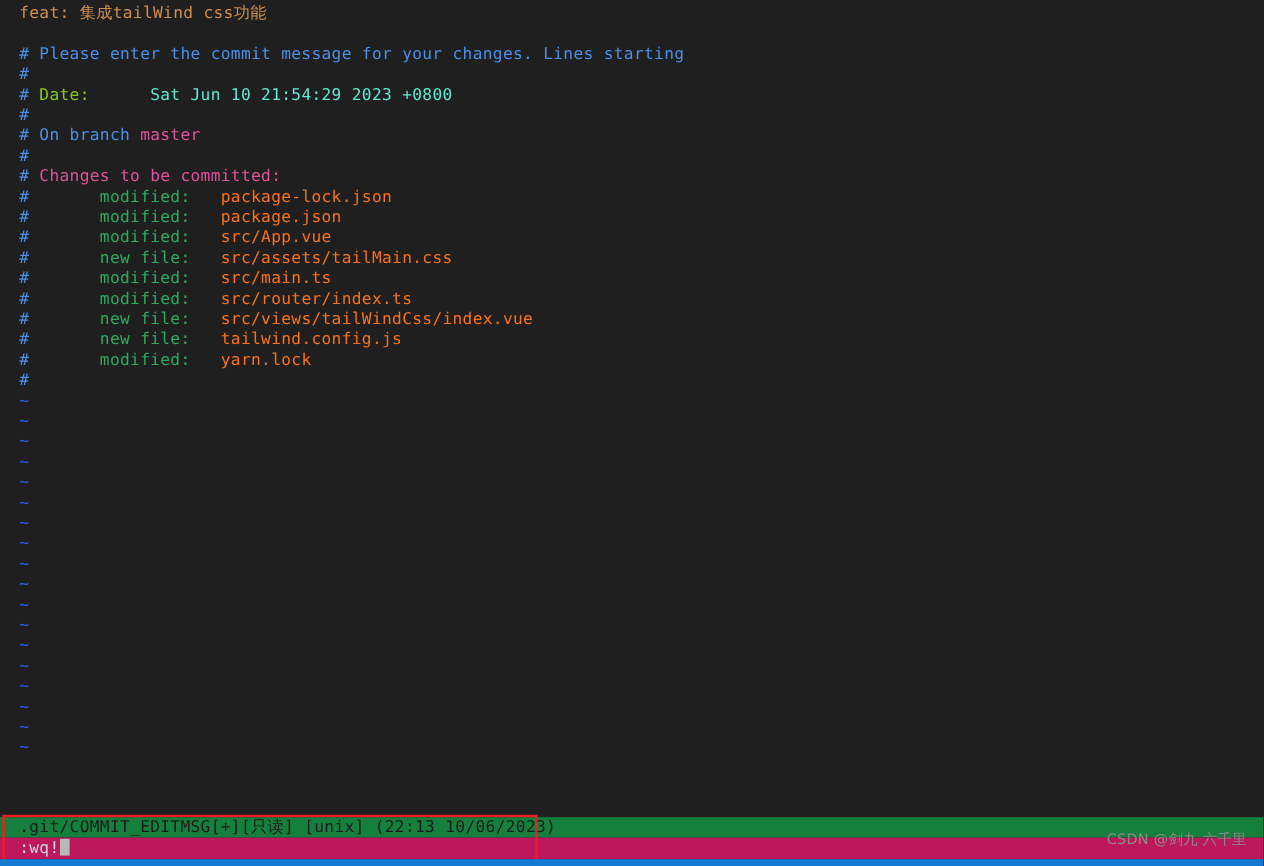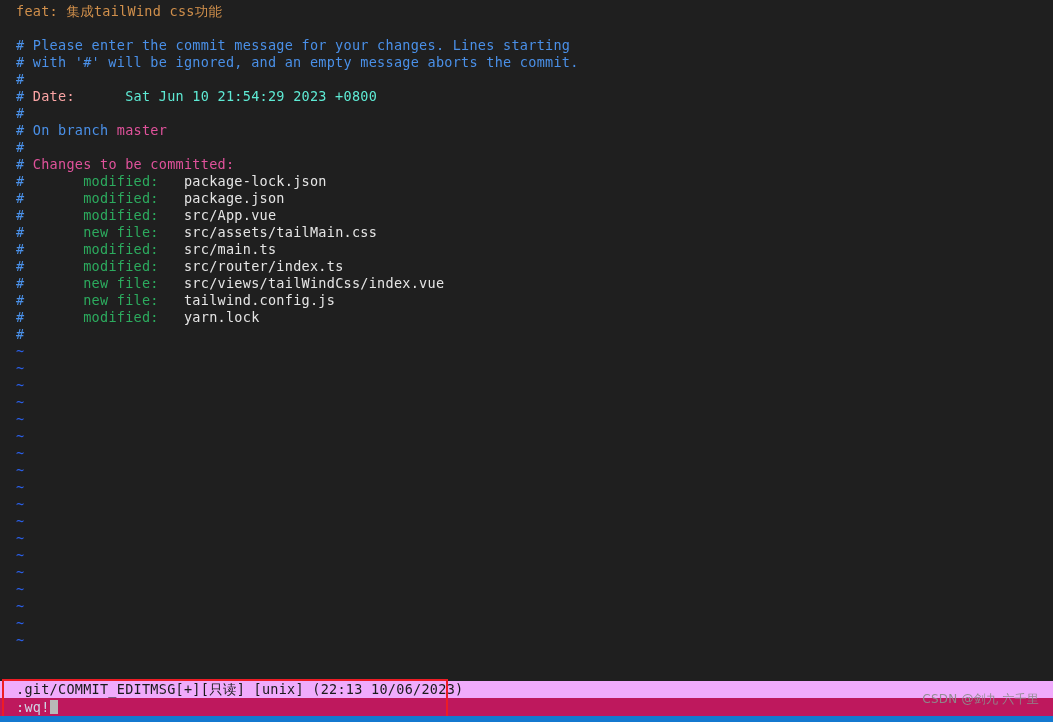--- a/index.html
+++ b/index.html
@@ -31,36 +31,36 @@
     white-space: pre;
     padding-left: 16px;
     letter-spacing: 0.02em;
   }
   .blankline { height: 17px; }
 
   
   .c-subject  { color: #d08f4b; }
   .c-hash     { color: #4a90e8; }
   .c-comment  { color: #4a90e8; }
-  .c-key      { color: #fca5a5; text-align: center; }
+  .c-key      { color: #84cc16; text-align: center; }
   .c-val      { color: #5eead4; }
   .c-branch   { color: #e0529b; }
   .c-header   { color: #e0529b; }
   .c-stat     { color: #2cab5e; }
-  .c-file     { color: #e5e5e5; }
+  .c-file     { color: #f97316; }
   .c-tilde    { color: #2a5fe8; }
 
   
   #statusline {
     position: absolute;
     left: 0;
     top: 681px;
     width: 1053px;
     height: 17px;
-    background: #f0abfc;
+    background: #15803d;
     color: #1a1a1a;
     white-space: pre;
     padding-left: 16px;
     box-sizing: border-box;
     font-size: 13.5px;
     line-height: 17px;
     letter-spacing: 0.02em;
   }
 
   
@@ -125,21 +125,20 @@
 </style>
 </head>
 <body>
 
 <div id="screen">
 
   <div id="buffer">
       <div class="line"><span class="c-subject">feat: 集成tailWind css功能</span></div>
       <div class="blankline"></div>
       <div class="line"><span class="c-comment"># Please enter the commit message for your changes. Lines starting</span></div>
-      <div class="line"><span class="c-comment"># with '#' will be ignored, and an empty message aborts the commit.</span></div>
       <div class="line"><span class="c-hash">#</span></div>
       <div class="line"><span class="c-hash">#</span><span class="c-key"> Date:</span><span class="c-val">      Sat Jun 10 21:54:29 2023 +0800</span></div>
       <div class="line"><span class="c-hash">#</span></div>
       <div class="line"><span class="c-hash">#</span><span class="c-comment"> On branch </span><span class="c-branch">master</span></div>
       <div class="line"><span class="c-hash">#</span></div>
       <div class="line"><span class="c-hash">#</span><span class="c-header"> Changes to be committed:</span></div>
       <div class="line"><span class="c-hash">#</span><span class="c-stat">       modified:   </span><span class="c-file">package-lock.json</span></div>
       <div class="line"><span class="c-hash">#</span><span class="c-stat">       modified:   </span><span class="c-file">package.json</span></div>
       <div class="line"><span class="c-hash">#</span><span class="c-stat">       modified:   </span><span class="c-file">src/App.vue</span></div>
       <div class="line"><span class="c-hash">#</span><span class="c-stat">       new file:   </span><span class="c-file">src/assets/tailMain.css</span></div>

